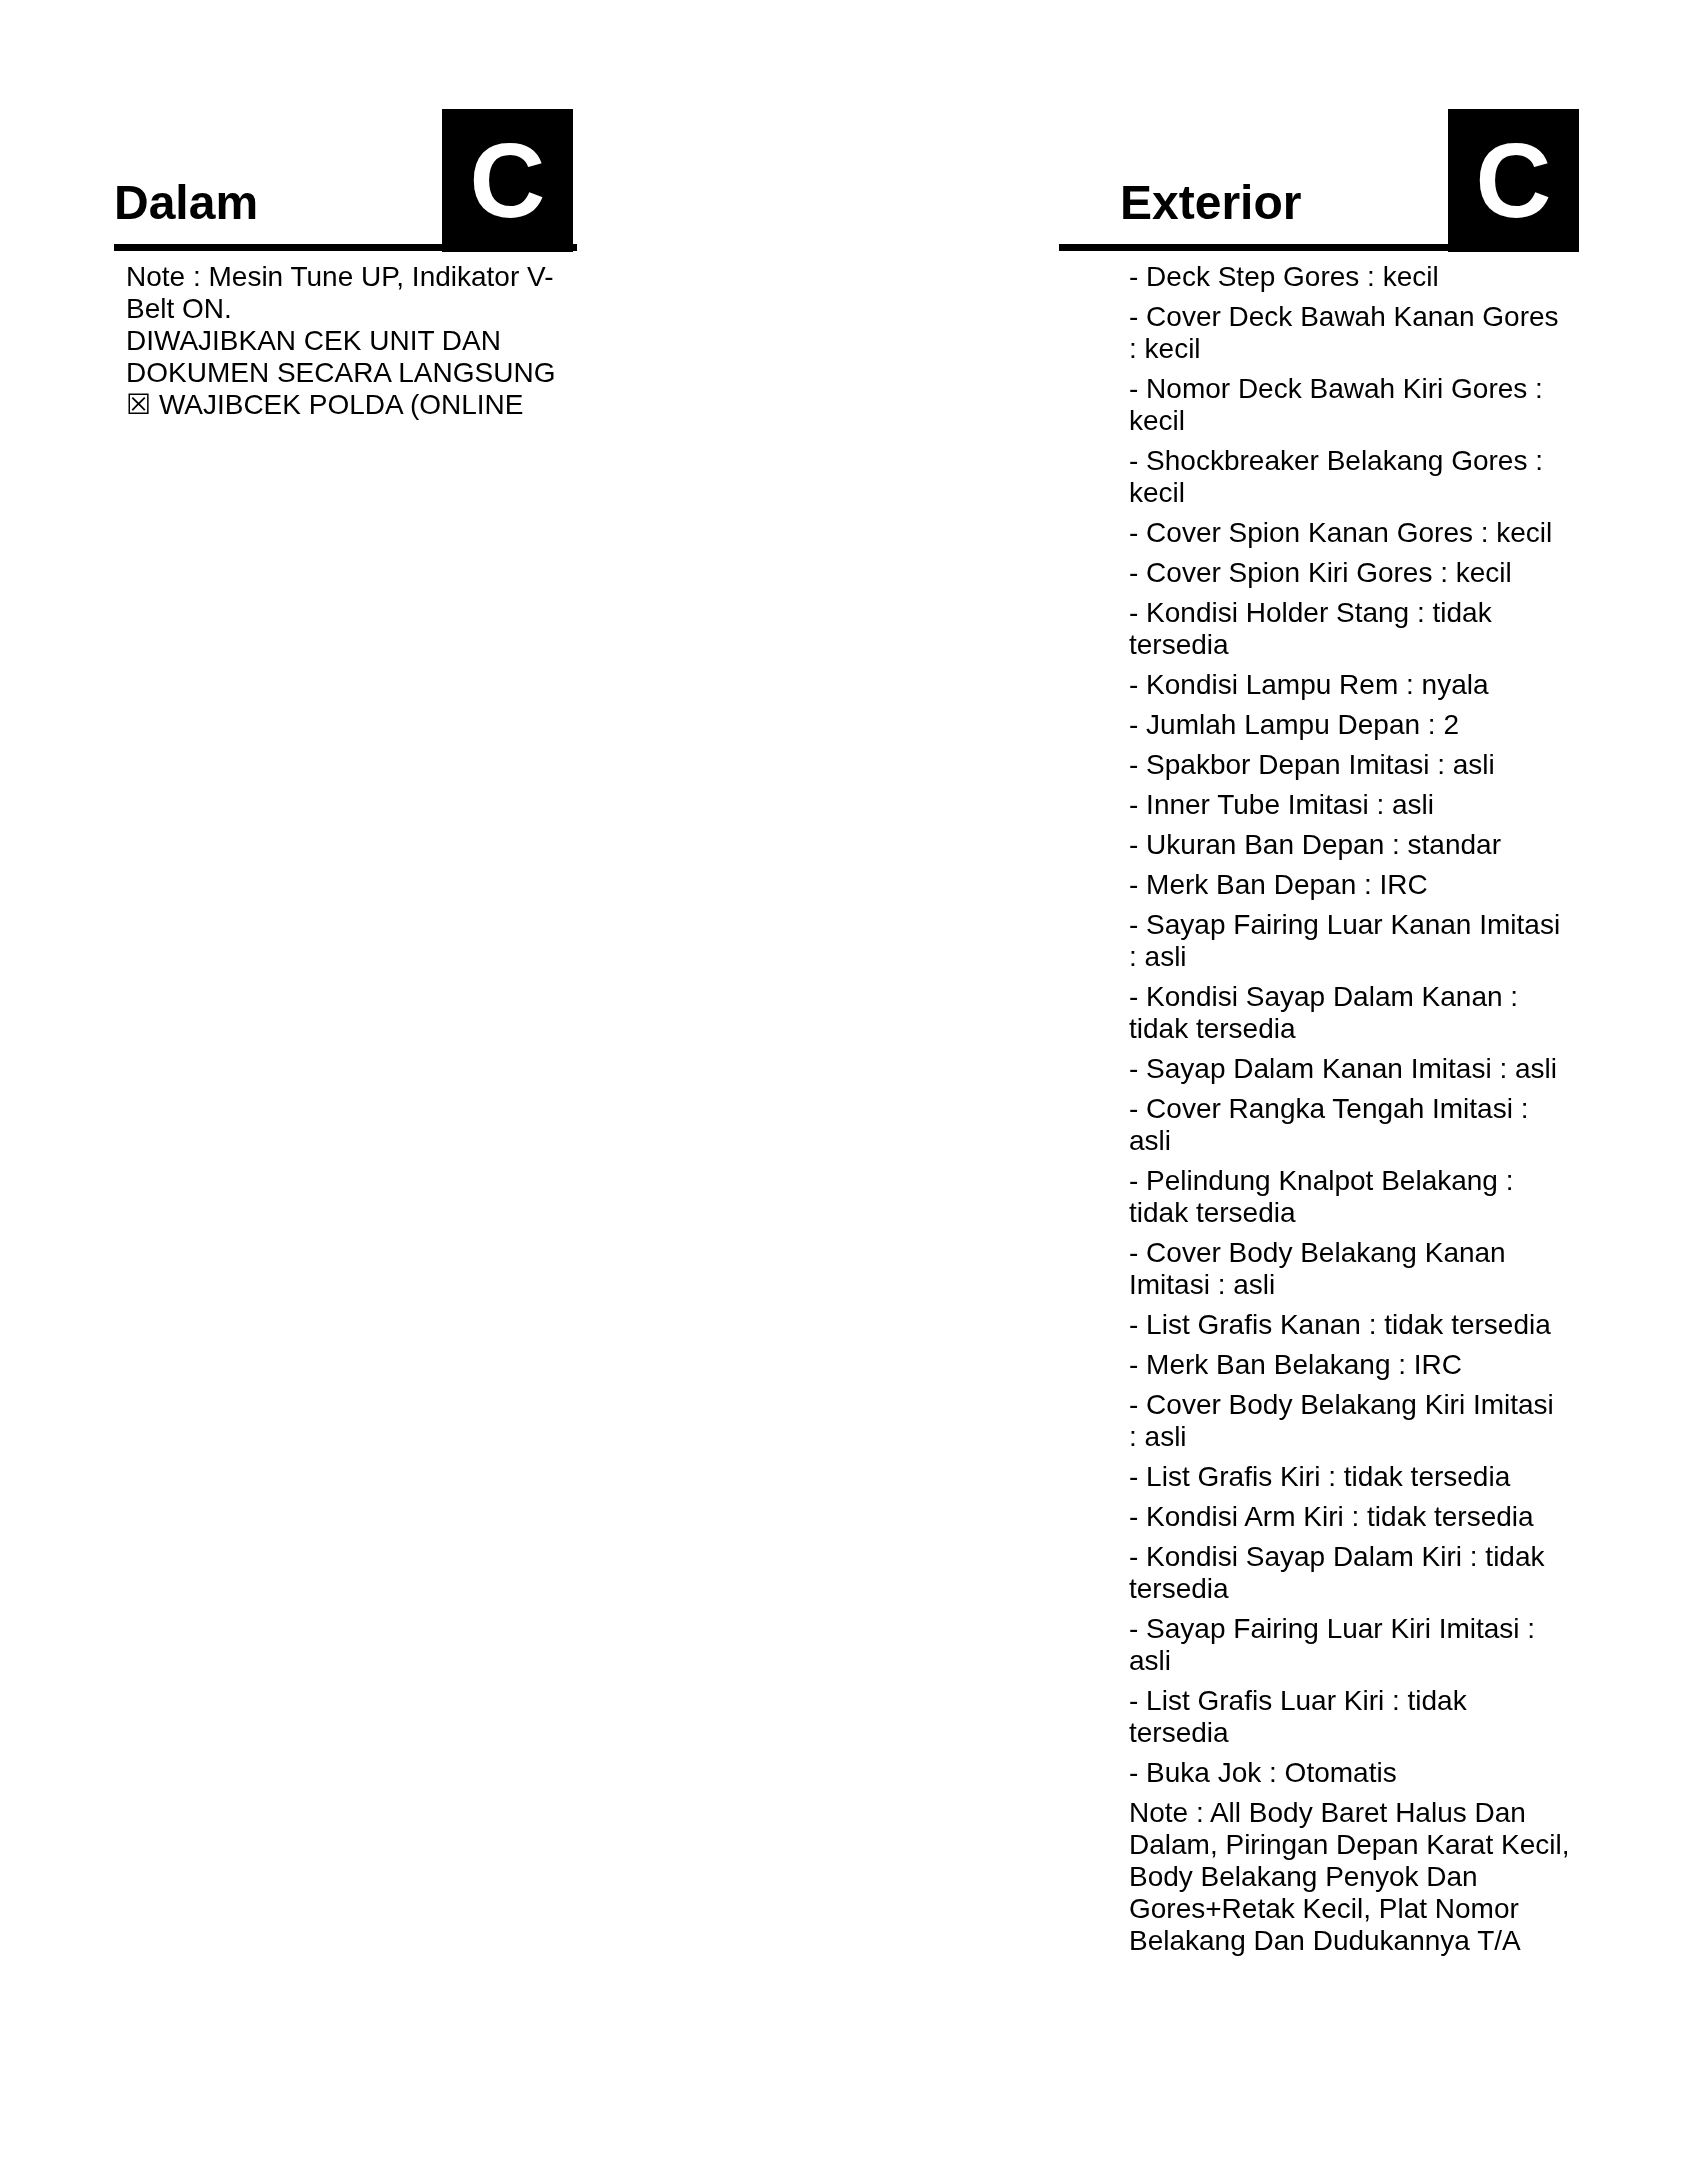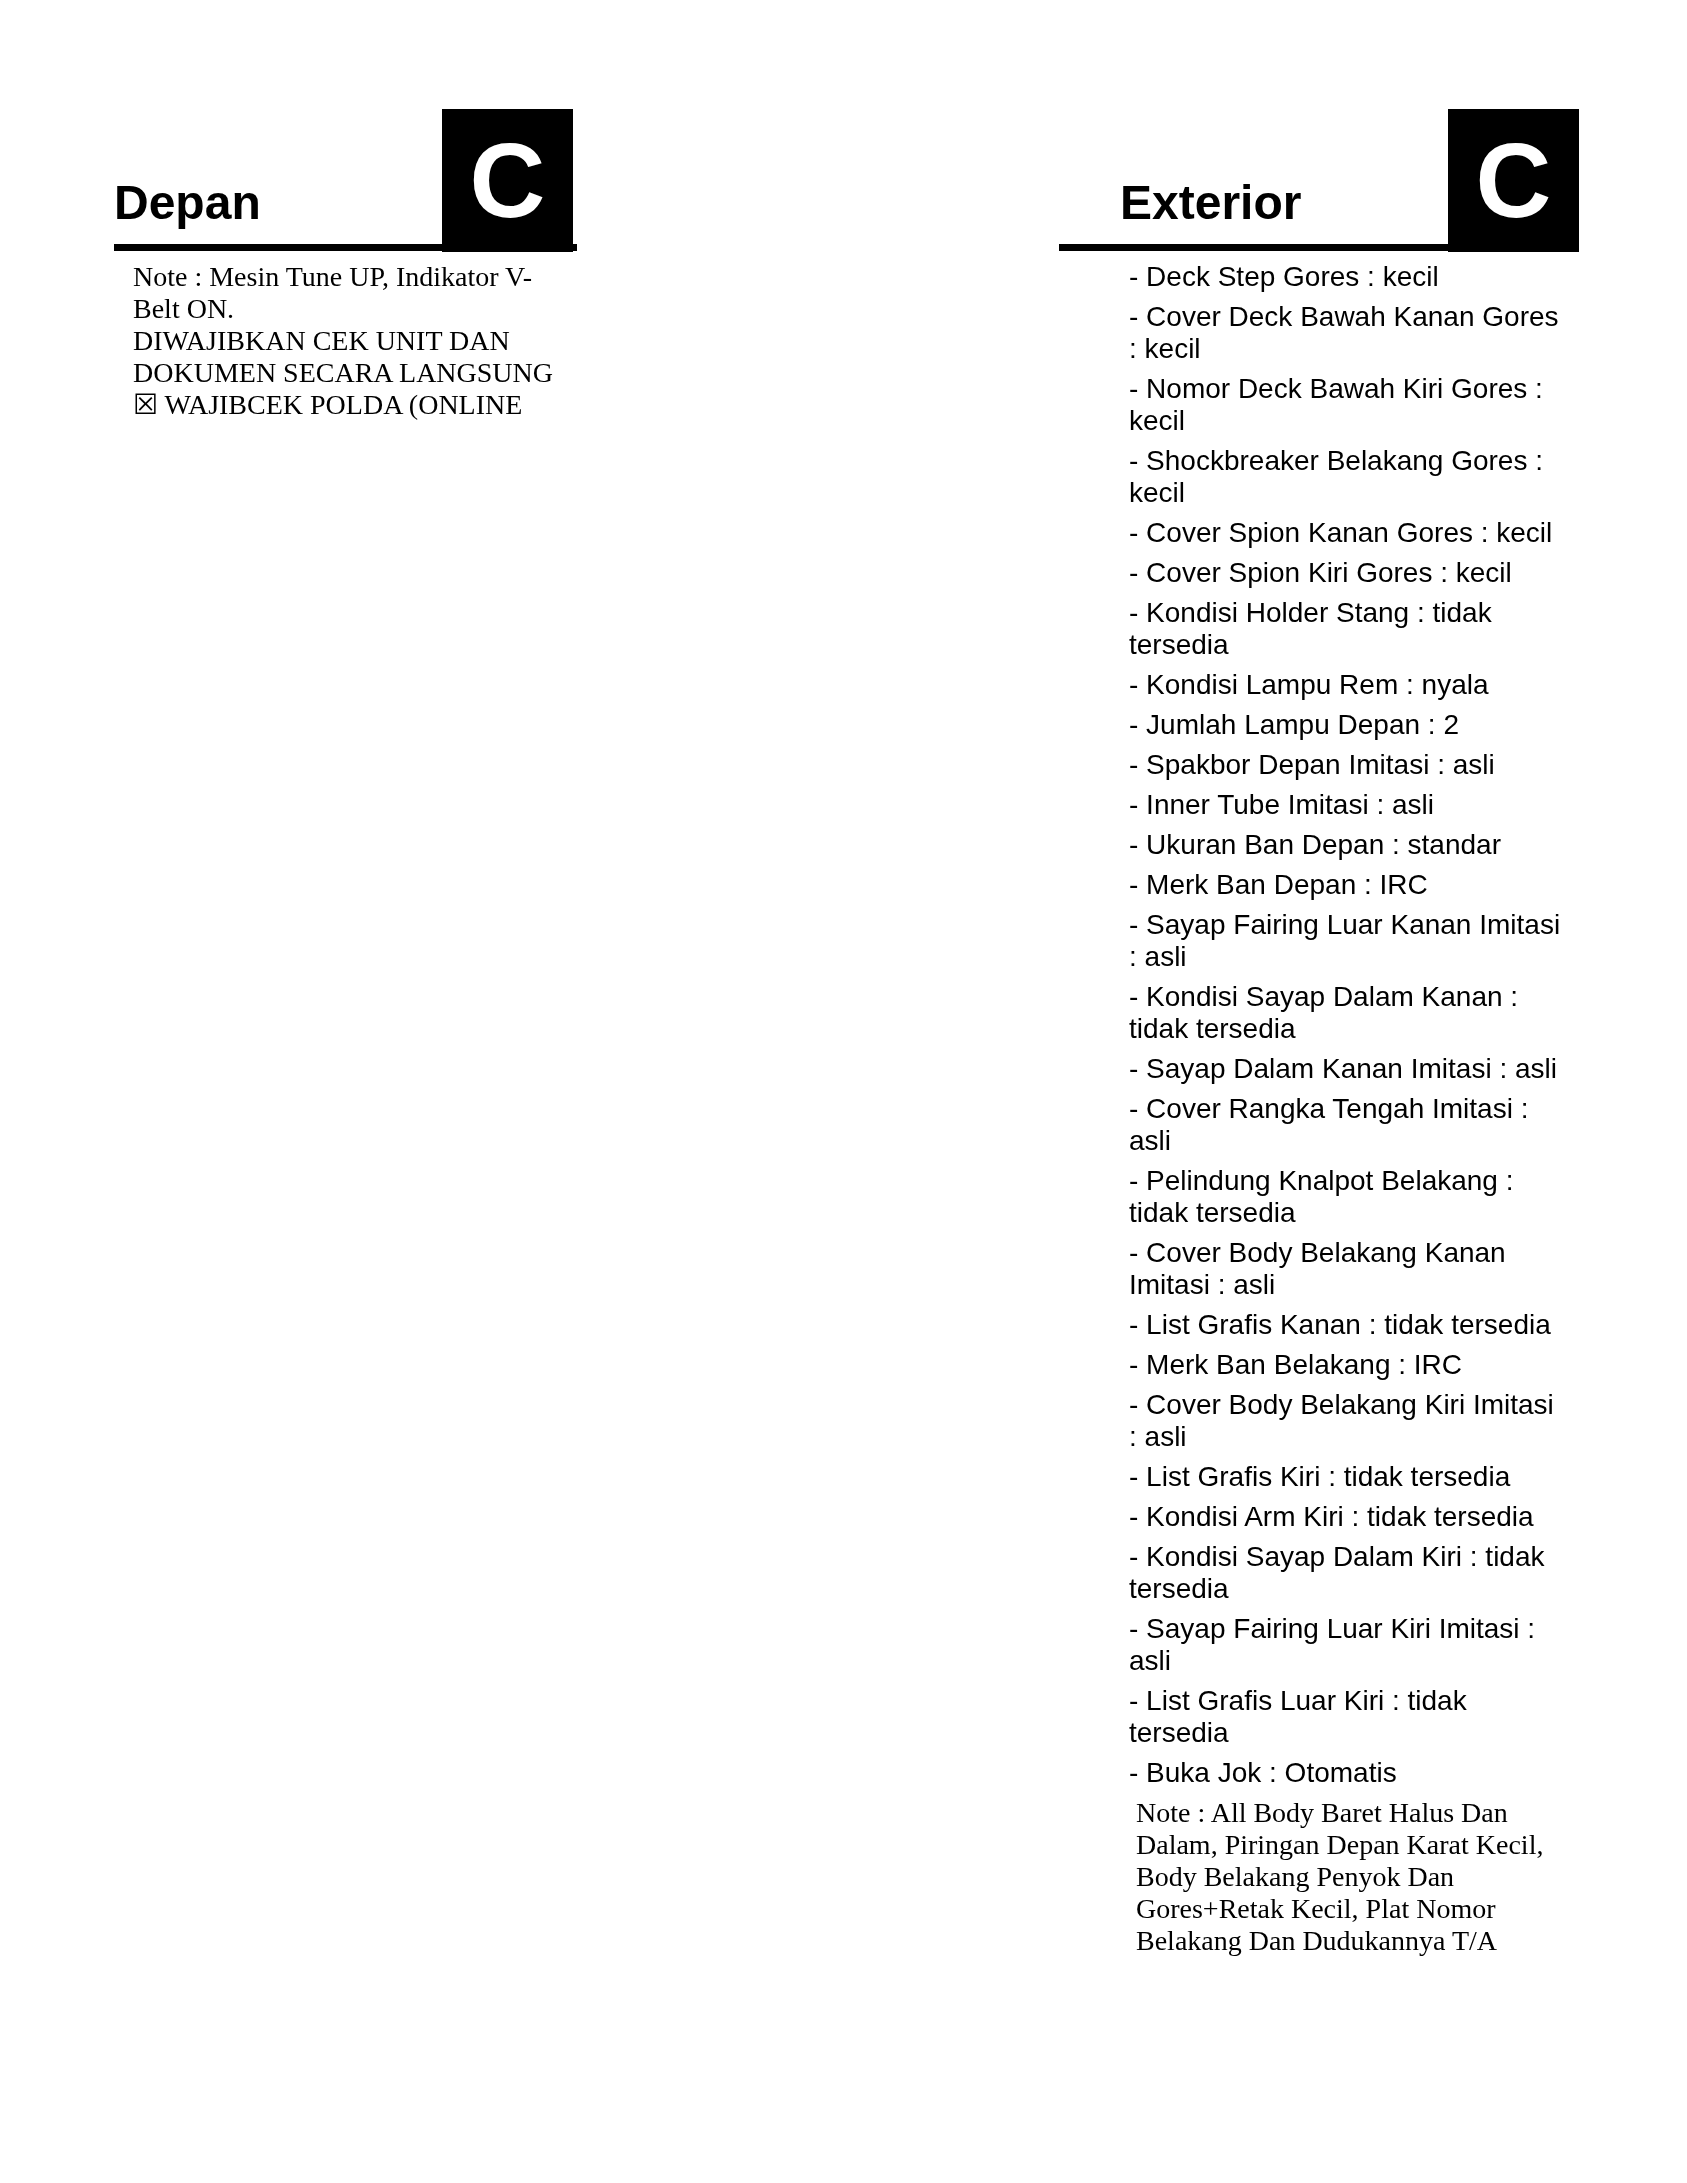--- a/index.html
+++ b/index.html
@@ -70,35 +70,34 @@
     font-size: 28px;
     line-height: 32px;
   }
   .col.left  .sec-body { padding-left: 12px;  width: 450px; }
   .col.right .sec-body { padding-left: 70px; width: 450px; }
 
   .item {
     margin: 0 12px 8px 0;
   }
   .note {
-    margin: 7px;
-    font-family: Liberation Serif, serif;
+    margin: 0;
   }
   .multiline {
     white-space: pre-line;
   }
 </style>
 </head>
 <body>
 
 <div class="page">
 
   <section class="col left">
     <header class="sec-header">
-      <h1 class="sec-title">Depan</h1>
+      <h1 class="sec-title">Dalam</h1>
       <div class="sec-badge">
         <span>C</span>
       </div>
       <div class="sec-rule"></div>
     </header>
     <div class="sec-body">
       <p class="note multiline">Note : Mesin Tune UP, Indikator V-
 Belt ON.
 DIWAJIBKAN CEK UNIT DAN
 DOKUMEN SECARA LANGSUNG

